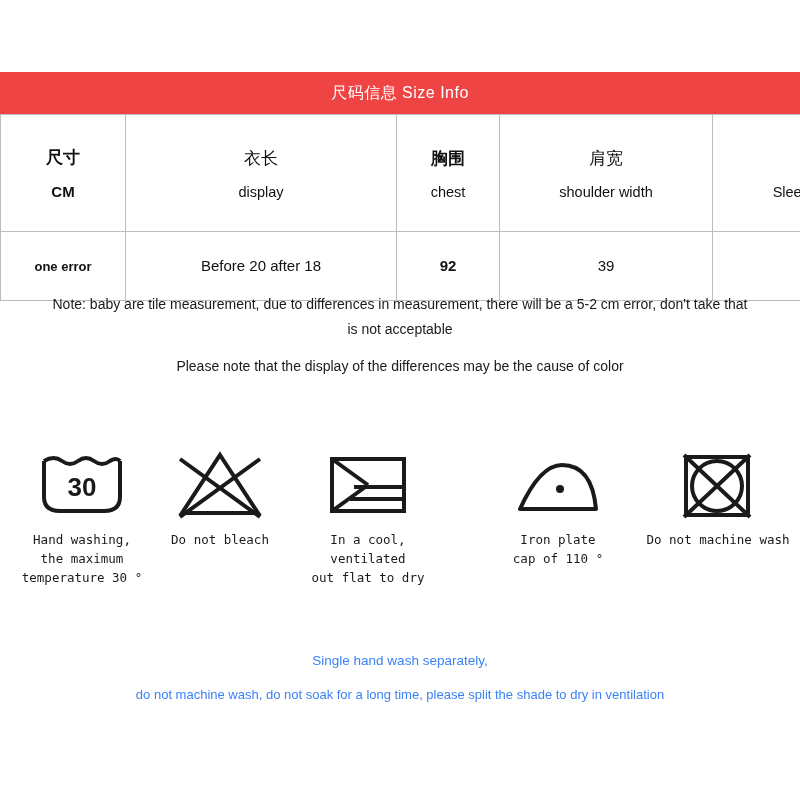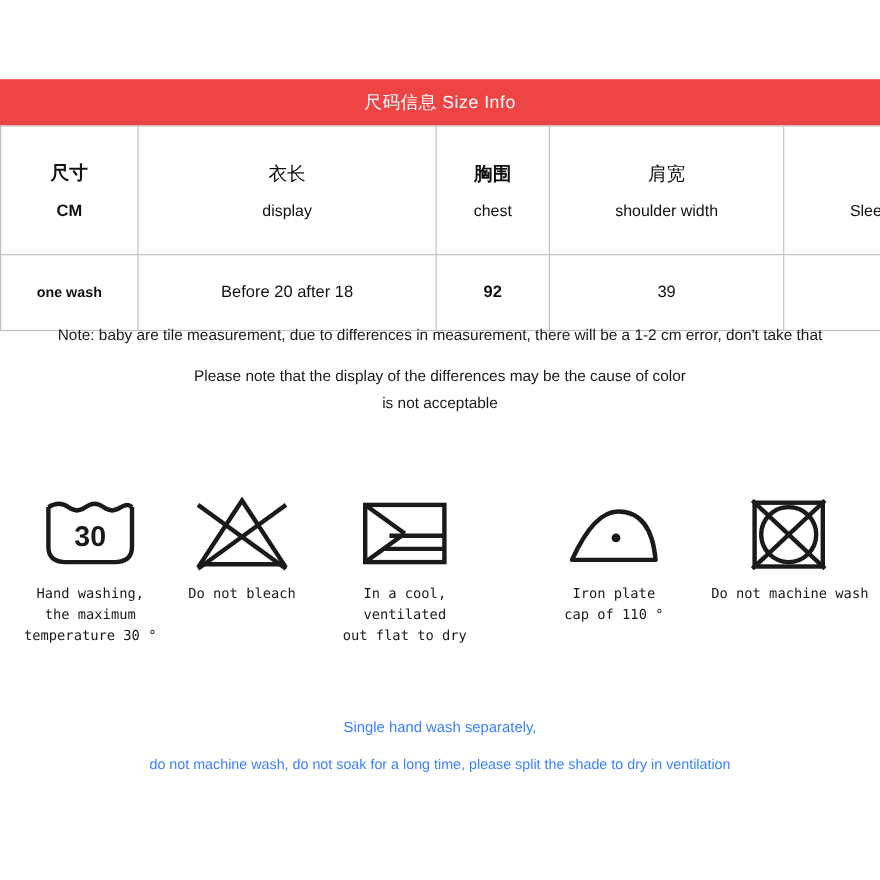--- a/index.html
+++ b/index.html
@@ -188,42 +188,42 @@
           <span class="cn-reg">肩宽</span>
           <span class="en">shoulder width</span>
         </td>
         <td class="col-e">
           <span class="cn">袖长</span>
           <span class="en">Sleeve Length</span>
         </td>
       </tr>
       <tr class="data-row">
         <td class="col-a">
-          <span class="onesize">one wash</span>
+          <span class="onesize">one error</span>
         </td>
         <td class="col-b">
           <span class="val">Before 20 after 18</span>
         </td>
         <td class="col-c">
           <span class="val-b">92</span>
         </td>
         <td class="col-d">
           <span class="val">39</span>
         </td>
         <td class="col-e">
           <span class="val">63</span>
         </td>
       </tr>
     </tbody>
   </table>
 
   <div class="notes">
-    <div class="line">Note: baby are tile measurement, due to differences in measurement, there will be a 1-2 cm error, don't take that</div>
+    <div class="line">Note: baby are tile measurement, due to differences in measurement, there will be a 5-2 cm error, don't take that</div>
+    <div class="line">is not acceptable</div>
     <div class="line spaced">Please note that the display of the differences may be the cause of color</div>
-    <div class="line">is not acceptable</div>
   </div>
 
   <div class="care-row">
 
     <div class="care-item" id="care-0">
       <div class="care-icon">
         <svg width="96" height="76" viewBox="0 0 96 76">
           <path d="M10 14 L10 50 Q10 64 26 64 L70 64 Q86 64 86 50 L86 14" fill="none" stroke="#1a1a1a" stroke-width="4"></path>
           <path d="M10 14 Q20 8 28 14 Q36 20 44 14 Q52 8 60 14 Q68 20 76 14 Q82 10 86 14" fill="none" stroke="#1a1a1a" stroke-width="4"></path>
           <text x="48" y="49" font-family="'Liberation Sans', sans-serif" font-size="26" font-weight="bold" text-anchor="middle" fill="#1a1a1a">30</text>

